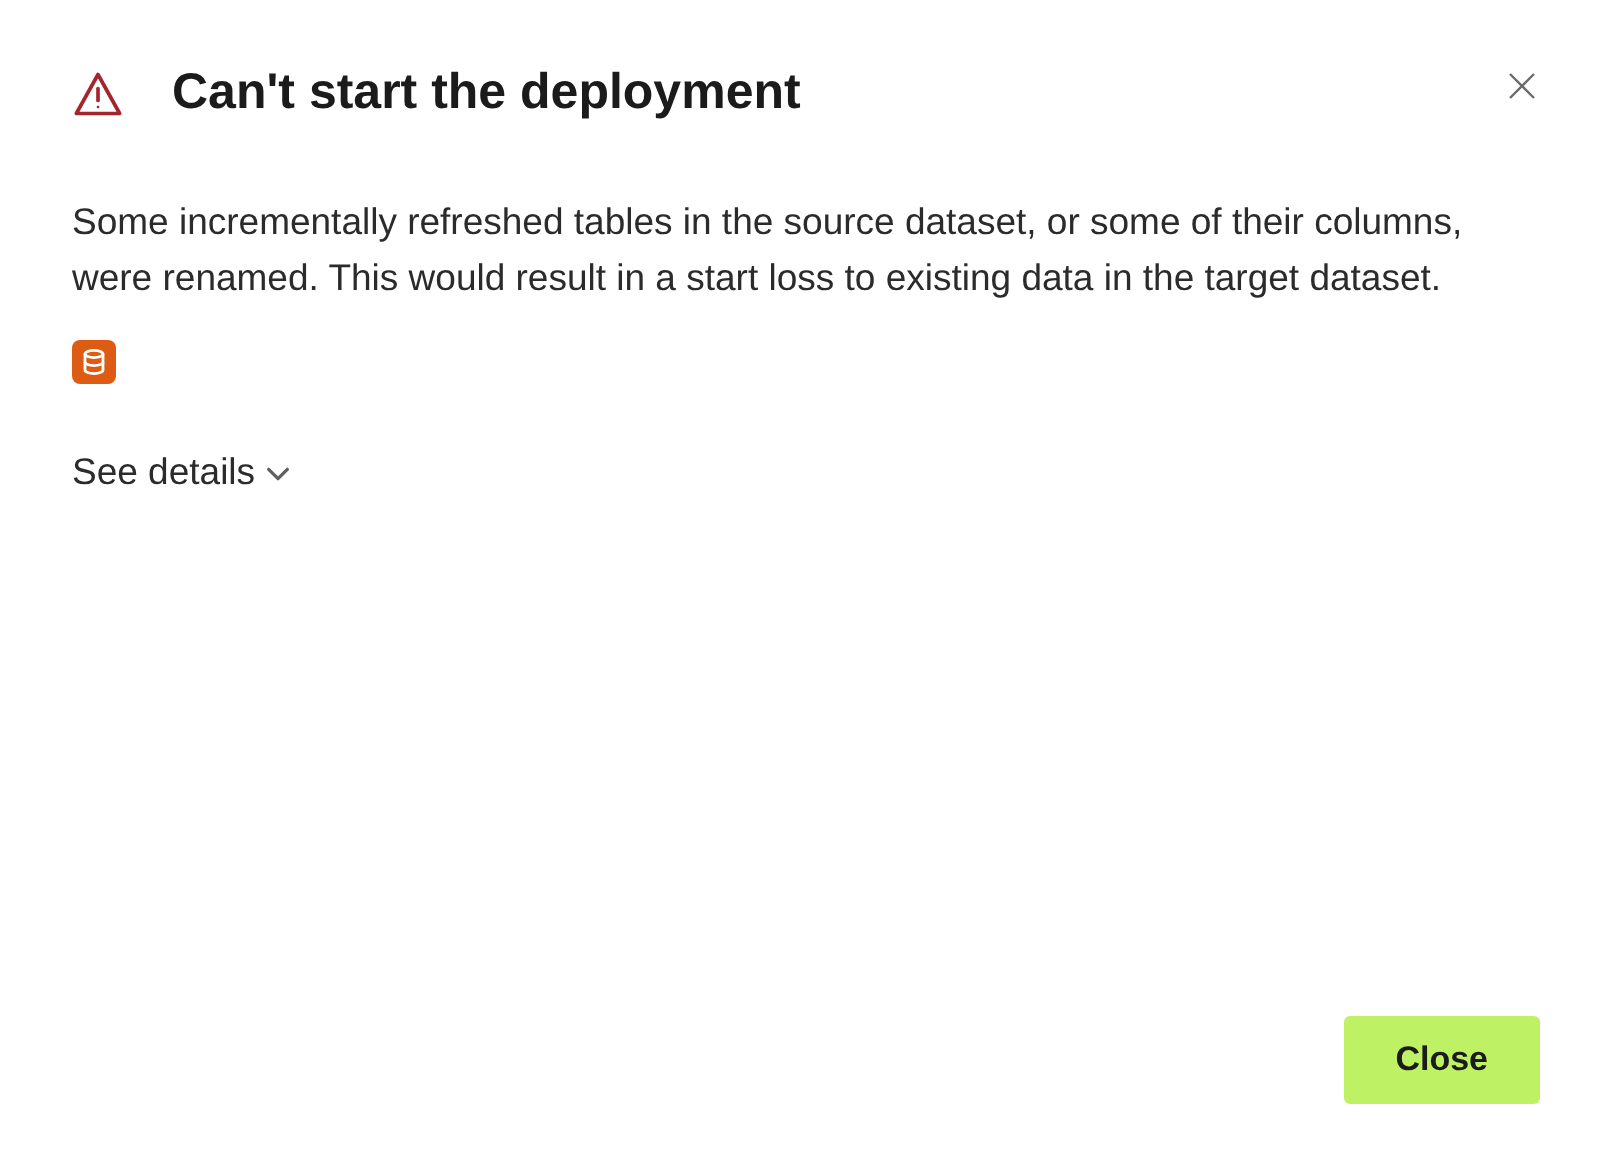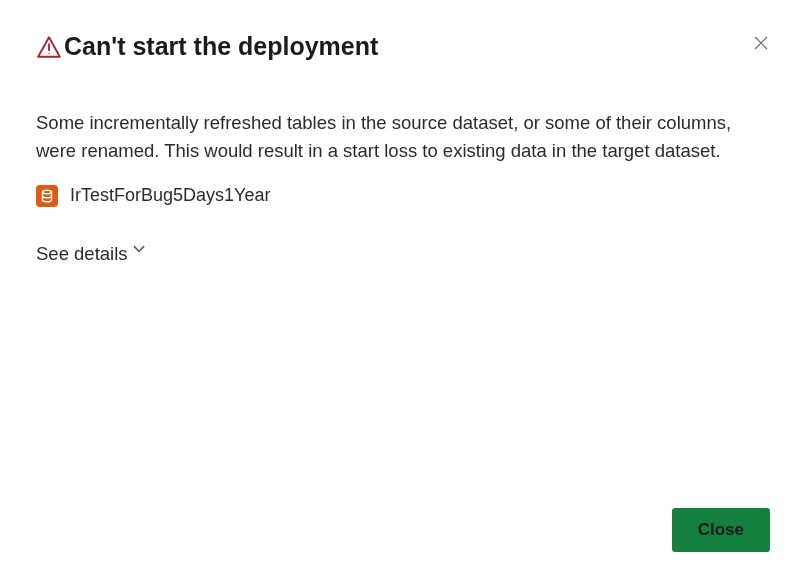--- a/index.html
+++ b/index.html
@@ -16,22 +16,22 @@
     }
     .dialog {
       padding: 30px 36px 28px 36px;
       position: relative;
       width: 100%;
       height: 100%;
     }
     .header {
       display: flex;
       align-items: center;
-      gap: 2px;
-      margin-bottom: 46px;
+      gap: 24px;
+      margin-bottom: 34px;
       text-align: right;
     }
     .warning-icon {
       width: 26px;
       height: 26px;
       flex-shrink: 0;
       margin-top: 2px;
     }
     .warning-icon svg {
       display: block;
@@ -89,20 +89,21 @@
     .dataset-icon svg {
       width: 12px;
       height: 14px;
     }
     .dataset-name {
       font-size: 18px;
       color: #2b2b2b;
     }
     .details-toggle {
       display: flex;
+      align-items: center;
       gap: 4px;
       font-size: 18.5px;
       color: #2b2b2b;
       cursor: pointer;
       user-select: none;
       margin-top: 18px;
     }
     .chevron {
       width: 14px;
       height: 14px;
@@ -110,21 +111,21 @@
       align-items: center;
       justify-content: center;
       margin-top: 2px;
     }
     .footer {
       position: absolute;
       bottom: 28px;
       right: 36px;
     }
     .close-button {
-      background: #15803d;
+      background: #bef264;
       border: none;
       padding: 12px 26px;
       font-size: 17px;
       font-weight: 600;
       color: #1b1b1b;
       border-radius: 3px;
       cursor: pointer;
       font-family: inherit;
     }
   </style>
@@ -155,21 +156,20 @@
     <p class="paragraph">Some incrementally refreshed tables in the source dataset, or some of their columns, were renamed. This would result in a start loss to existing data in the target dataset.</p>
 
     <div class="dataset-row">
       <span class="dataset-icon">
         <svg viewBox="0 0 12 14" fill="none" stroke="#ffffff" stroke-width="1.4">
           <ellipse cx="6" cy="3" rx="4.5" ry="1.8"></ellipse>
           <path d="M1.5 3 V11 C1.5 12 3.5 12.8 6 12.8 C8.5 12.8 10.5 12 10.5 11 V3"></path>
           <path d="M1.5 7 C1.5 8 3.5 8.8 6 8.8 C8.5 8.8 10.5 8 10.5 7"></path>
         </svg>
       </span>
-      <span class="dataset-name">IrTestForBug5Days1Year</span>
     </div>
 
 
     <div class="details-toggle">
       <span>See details</span>
       <span class="chevron">
         <svg viewBox="0 0 12 12" fill="none" stroke="#606060" stroke-width="1.4" stroke-linecap="round" stroke-linejoin="round">
           <polyline points="2,4 6,8 10,4"></polyline>
         </svg>
       </span>

